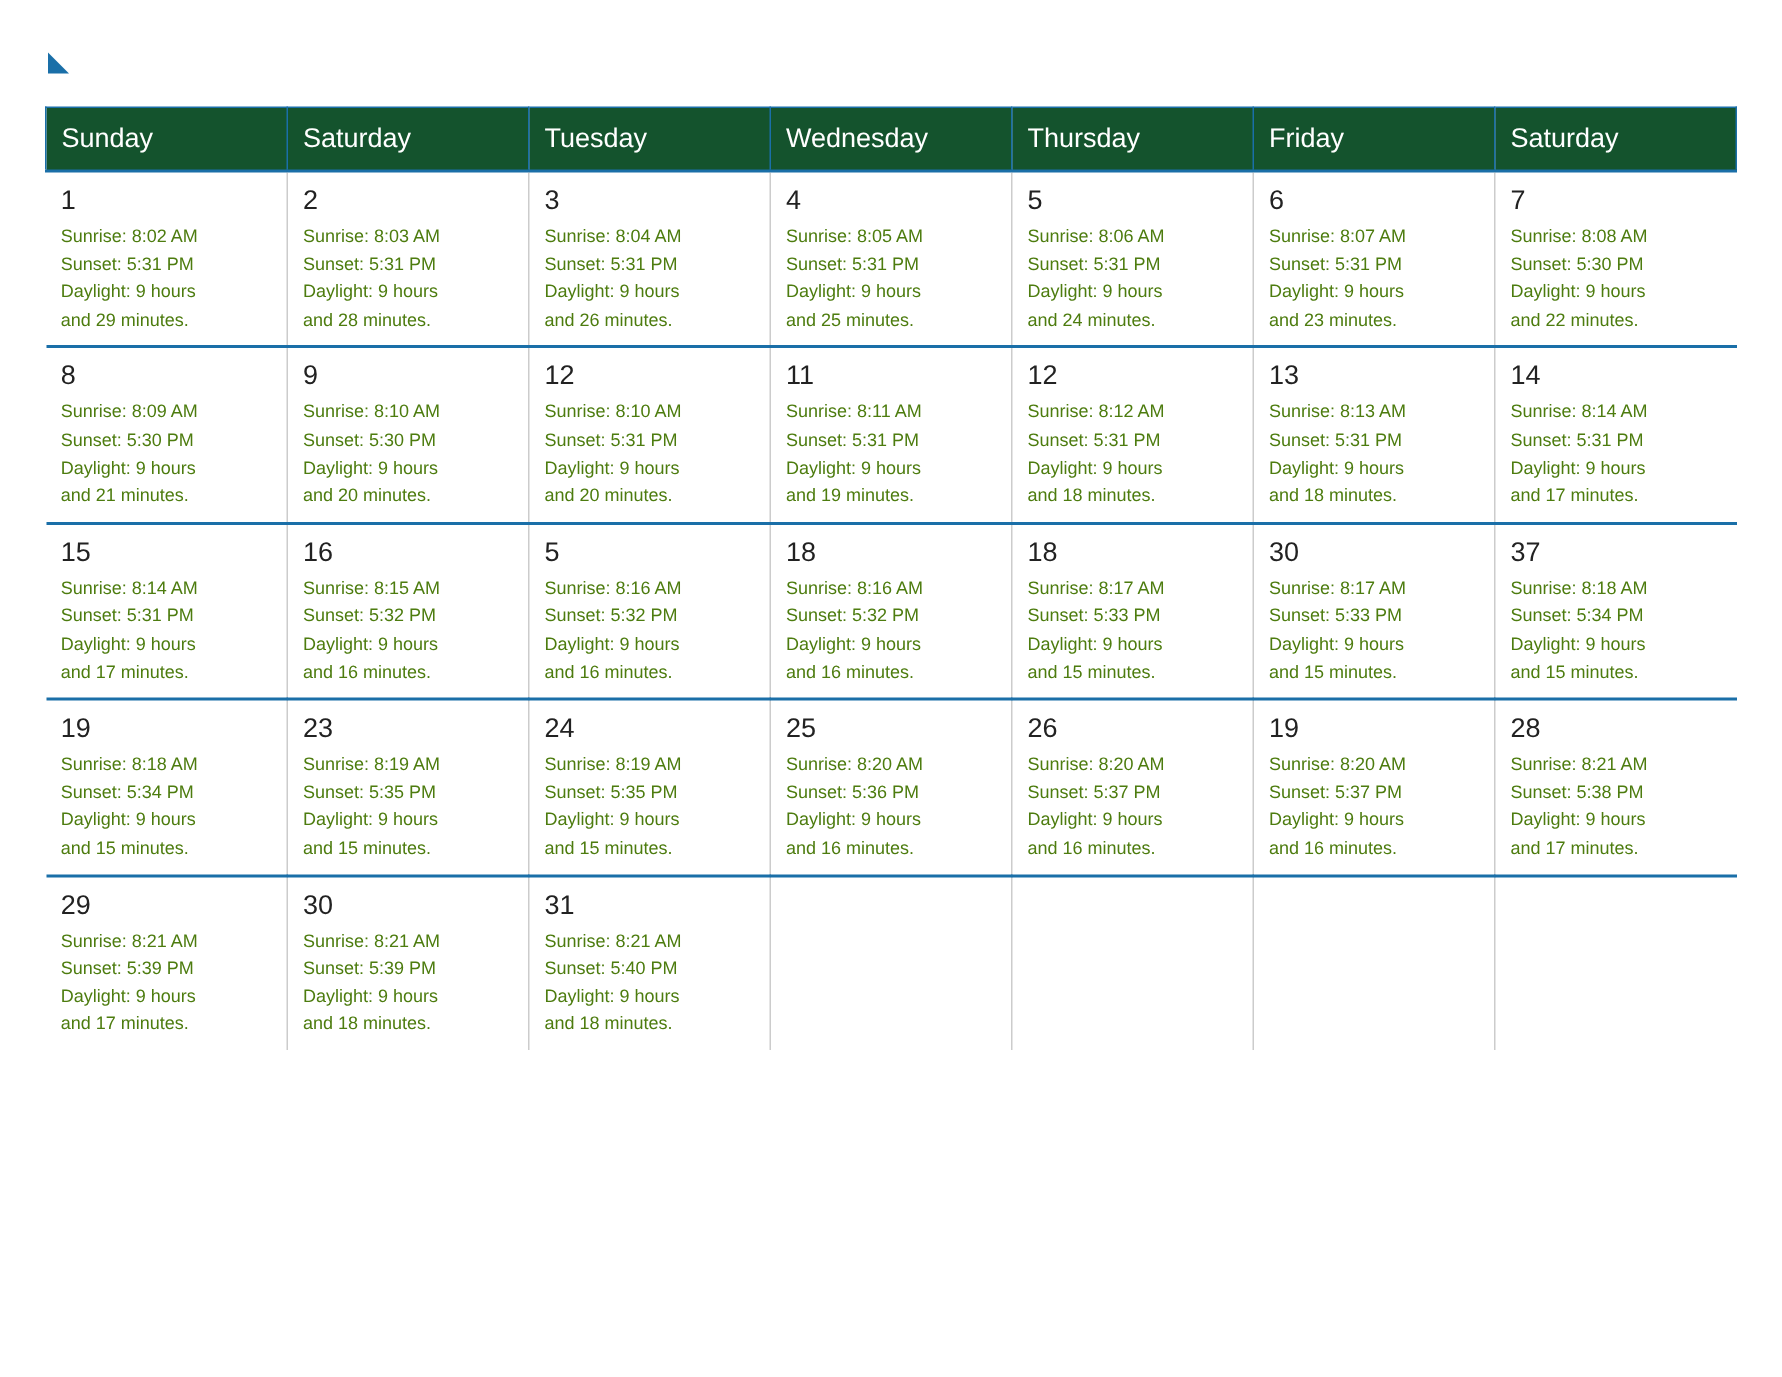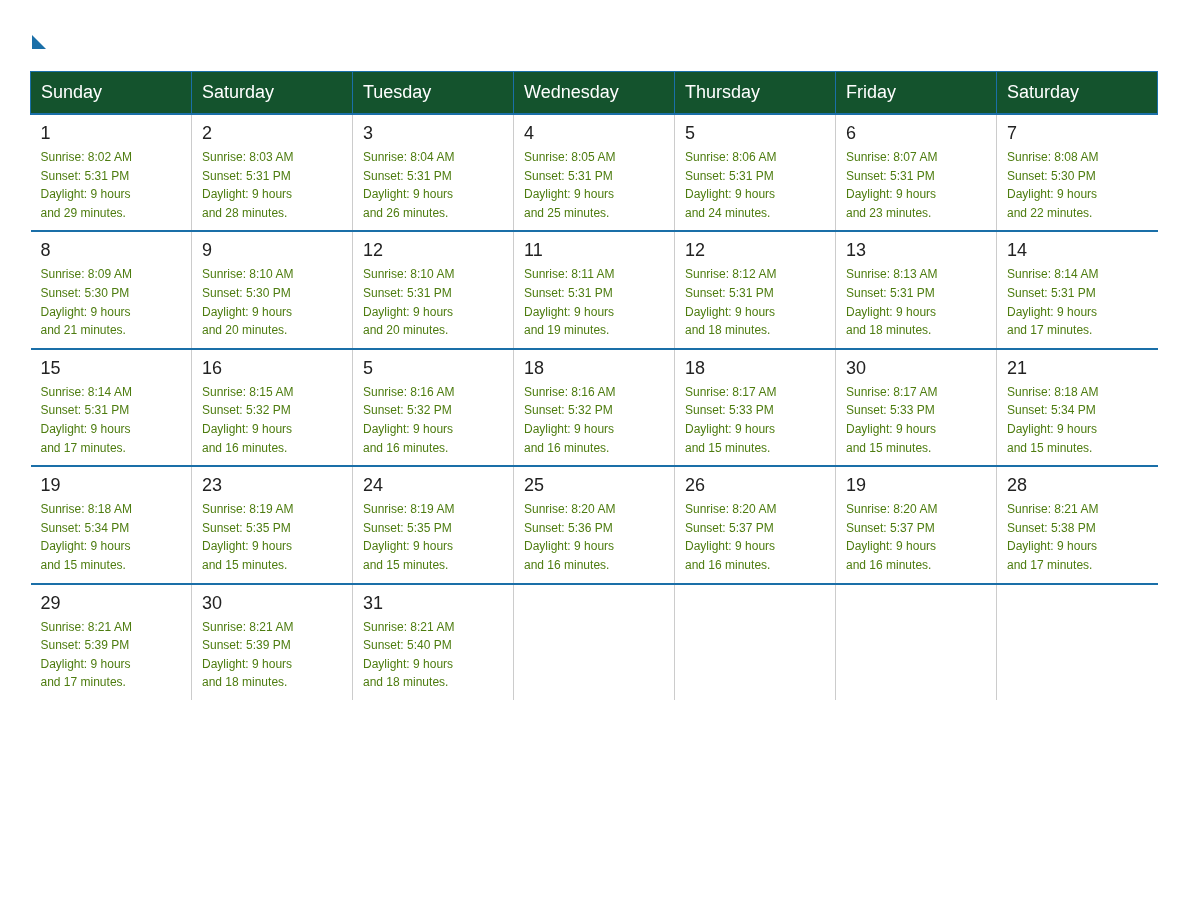--- a/index.html
+++ b/index.html
@@ -214,21 +214,21 @@
         </td>
         <td>
           <span class="day-num">18</span>
         <div class="day-info">Sunrise: 8:17 AM<br>Sunset: 5:33 PM<br>Daylight: 9 hours<br>and 15 minutes.</div>
         </td>
         <td>
           <span class="day-num">30</span>
         <div class="day-info">Sunrise: 8:17 AM<br>Sunset: 5:33 PM<br>Daylight: 9 hours<br>and 15 minutes.</div>
         </td>
         <td>
-          <span class="day-num">21</span>
+          <span class="day-num">37</span>
         <div class="day-info">Sunrise: 8:18 AM<br>Sunset: 5:34 PM<br>Daylight: 9 hours<br>and 15 minutes.</div>
         </td>
       </tr>
       <tr>
         <td>
           <span class="day-num">19</span>
         <div class="day-info">Sunrise: 8:18 AM<br>Sunset: 5:34 PM<br>Daylight: 9 hours<br>and 15 minutes.</div>
         </td>
         <td>
           <span class="day-num">23</span>

